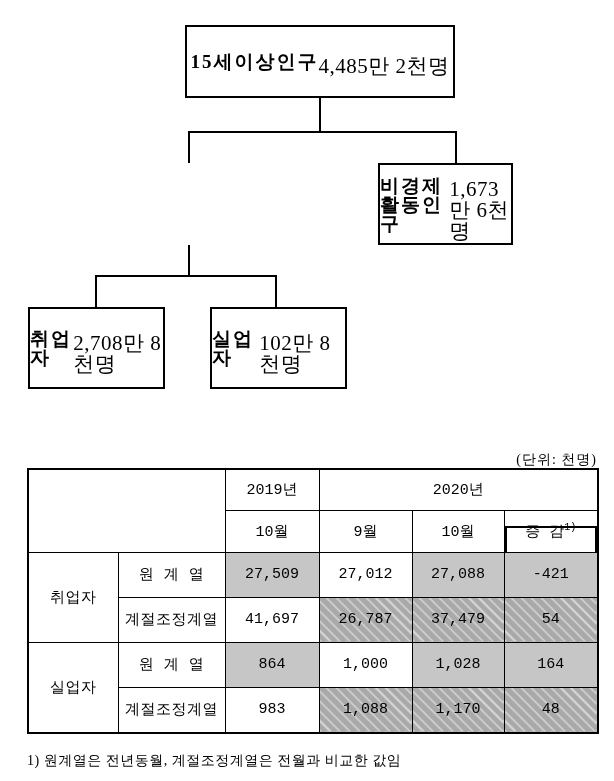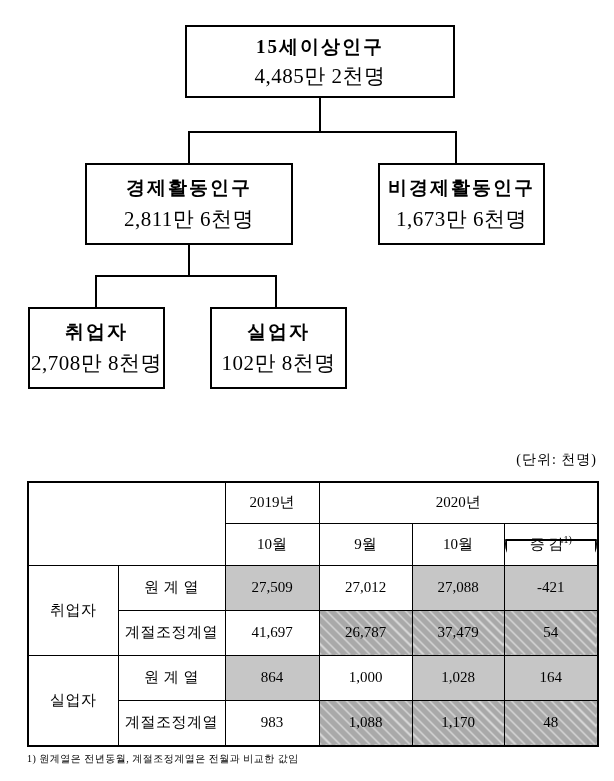--- a/index.html
+++ b/index.html
@@ -5,58 +5,59 @@
   html,body { margin:0; padding:0; background:#fff; }
   .canvas {
     position:relative; width:614px; height:781px; background:#ffffff;
     font-family:"Liberation Serif","DejaVu Serif",serif; color:#000;
     overflow:hidden;
   }
 
   
   .fc-box {
     position:absolute; border:2px solid #000; background:#fff;
-    display:flex; flex-direction:column; align-items:center; justify-content:center;
+    display:flex; align-items:center; justify-content:center;
     box-sizing:border-box;
   }
   .fc-title { font-weight:bold; font-size:19px; letter-spacing:2px; line-height:1; }
   .fc-value { font-size:21px; letter-spacing:0.5px; line-height:1; margin-top:12px; }
   #b-total     { left:185px; top:25px;  width:270px; height:73px; }
   #b-total .fc-value { margin-top:10px; }
   #b-active    { left:85px;  top:163px; width:208px; height:82px; }
-  #b-inactive  { left:378px; top:163px; width:167px; height:82px; }
+  #b-inactive  { left:378px; top:163px; width:135px; height:82px; }
   #b-employed  { left:28px;  top:307px; width:137px; height:82px; }
   #b-unemployed{ left:210px; top:307px; width:137px; height:82px; }
 
   .line { position:absolute; background:#000; }
   #l1 { left:319px; top:96px;  width:2px;   height:37px; }
   #l2 { left:188px; top:131px; width:269px; height:2px;  }
   #l3 { left:188px; top:131px; width:2px;   height:32px; }
   #l4 { left:455px; top:131px; width:2px;   height:32px; }
   #l5 { left:188px; top:245px; width:2px;   height:32px; }
   #l6 { left:95px;  top:275px; width:182px; height:2px;  }
   #l7 { left:95px;  top:275px; width:2px;   height:32px; }
   #l8 { left:275px; top:275px; width:2px;   height:32px; }
 
   
   .unit-note {
     position:absolute; top:451px; right:17px;
     font-size:14px; letter-spacing:1px;margin-left:40px;
   }
   .footnote {
     position:absolute; left:27px; top:752px;
-    font-size:10px; letter-spacing:0.5px;
+    font-size:14px; letter-spacing:0.5px;
   }
 
   
   table.stat {
-    position:absolute; left:27px; top:481px; width:570px;
+    position:absolute; left:27px; top:468px; width:570px;
     border-collapse:collapse; table-layout:fixed;
     border:2px solid #000;
     font-size:15px;
+    font-family:Liberation Mono, monospace;
   }
   table.stat td {
     border:1px solid #000; box-sizing:border-box;
     text-align:center; vertical-align:middle; padding:0;
     overflow:hidden;
   }
   tr.hr1 { height:41px; }
   tr.hr2 { height:42px; }
   tr.r1, tr.r2, tr.r3 { height:45px; }
   tr.r4 { height:46px; }
@@ -70,21 +71,21 @@
   td.hatch {
     background-color:#a9a9a9;
     background-image:repeating-linear-gradient(45deg,
       rgba(255,255,255,0.55) 0px, rgba(255,255,255,0.55) 1.5px,
       transparent 1.5px, transparent 7px);
   }
 
   td.no-right { border-right:none; }
   td.chg-cell {
     border-left:none; position:relative;
-    vertical-align:bottom; padding-bottom:7px;border-radius:21px;
+    vertical-align:bottom; padding-bottom:7px;
   }
   .chg-box {
     position:absolute; left:0; right:0; top:15px; bottom:0;
     border:2px solid #000; border-bottom:none; pointer-events:none;
   }
   td.chg-cell sup { font-size:10px; line-height:0; }
   td.slabel, td.glabel { letter-spacing:0.5px; }
 </style>
 </head>
 <body>
@@ -96,24 +97,20 @@
   <div class="line" id="l3"></div>
   <div class="line" id="l4"></div>
   <div class="line" id="l5"></div>
   <div class="line" id="l6"></div>
   <div class="line" id="l7"></div>
   <div class="line" id="l8"></div>
 
   <div class="fc-box" id="b-total">
     <div class="fc-title">15세이상인구</div>
     <div class="fc-value">4,485만 2천명</div>
-  </div>
-  <div class="fc-box" id="b-active">
-    <div class="fc-title">경제활동인구</div>
-    <div class="fc-value">2,811만 6천명</div>
   </div>
   <div class="fc-box" id="b-inactive">
     <div class="fc-title">비경제활동인구</div>
     <div class="fc-value">1,673만 6천명</div>
   </div>
   <div class="fc-box" id="b-employed">
     <div class="fc-title">취업자</div>
     <div class="fc-value">2,708만 8천명</div>
   </div>
   <div class="fc-box" id="b-unemployed">

